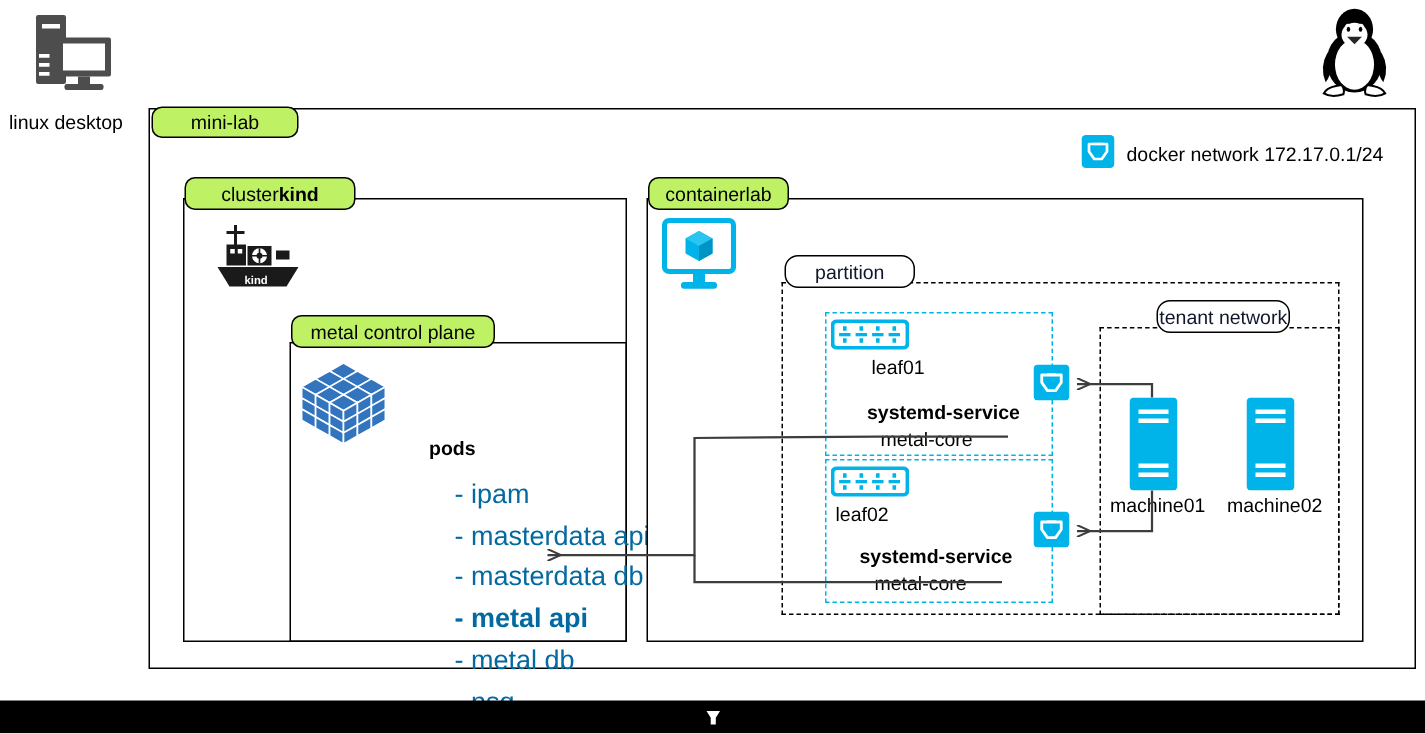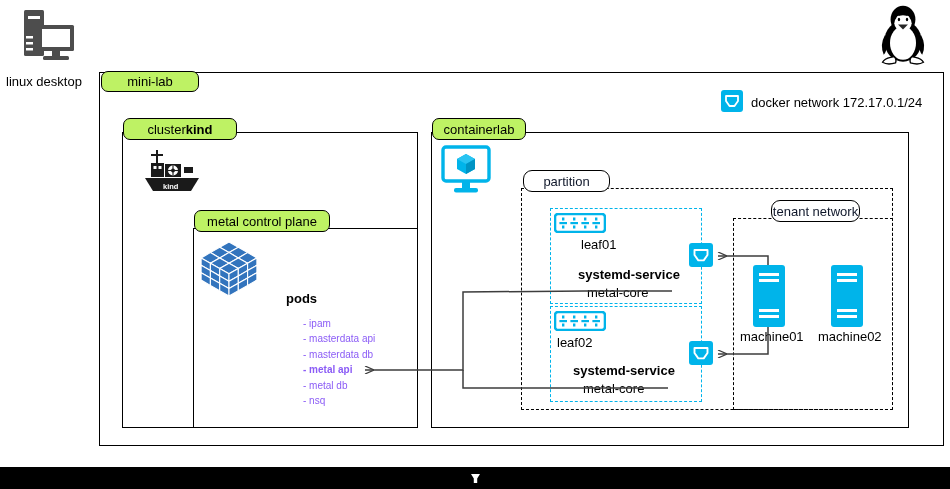--- a/index.html
+++ b/index.html
@@ -72,22 +72,22 @@
     position: absolute;
     color: #000000;
     font-size: 13px;
     line-height: 1.25;
     white-space: nowrap;
   }
   .txt-bold { font-weight: bold; }
 
   .pods-list {
     position: absolute;
-    color: #8b5cf6;
-    font-size: 10px;
+    color: #0369a1;
+    font-size: 18px;
     line-height: 1.54;
     white-space: nowrap;
   }
   .pods-list .b { font-weight: bold; }
 
   
   #bottom-bar {
     position: absolute;
     left: 0;
     bottom: 0;

